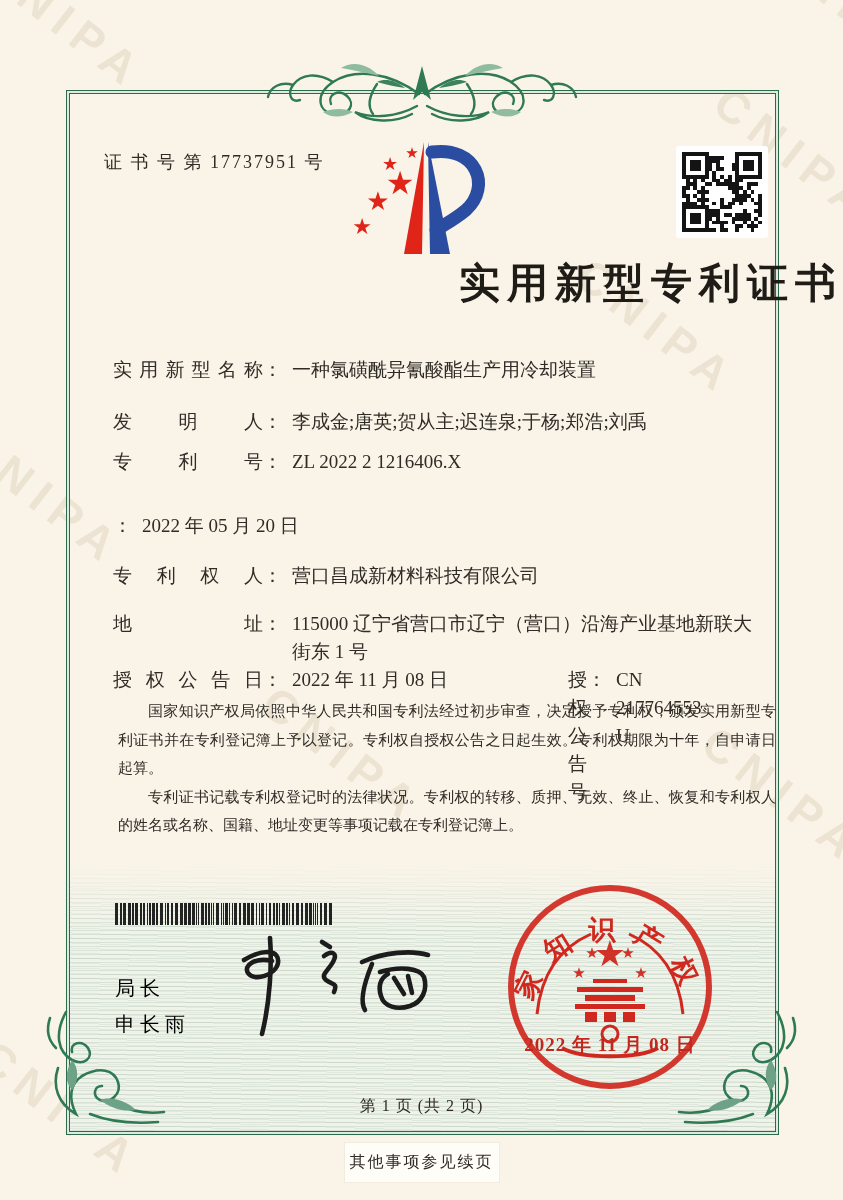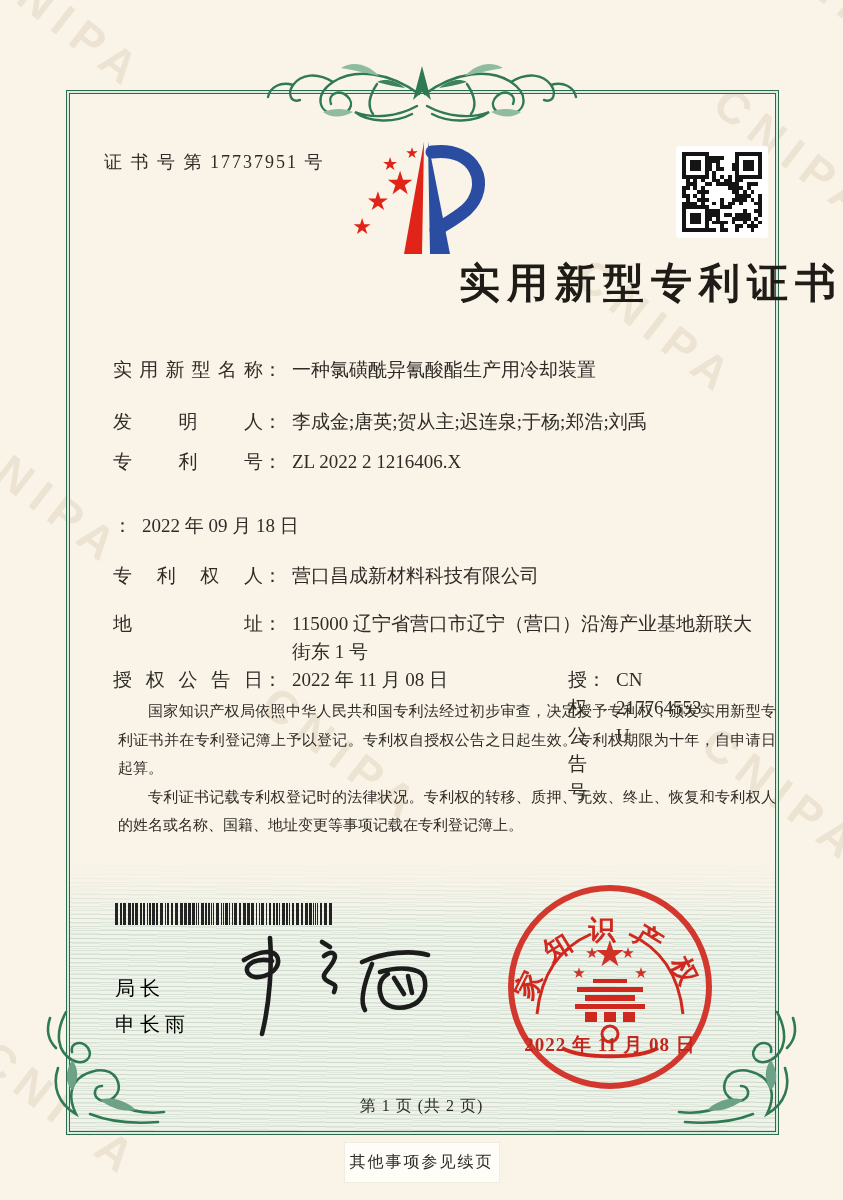--- a/index.html
+++ b/index.html
@@ -398,21 +398,21 @@
     <span class="fcolon">：</span>
   <span class="fvalue">李成金;唐英;贺从主;迟连泉;于杨;郑浩;刘禹</span>
 </div>
 <div class="frow" style="top:448px">
   <span class="flabel">专利号</span>
     <span class="fcolon">：</span>
   <span class="fvalue">ZL 2022 2 1216406.X</span>
 </div>
 <div class="frow" style="top:512px">
     <span class="fcolon">：</span>
-  <span class="fvalue">2022 年 09 月 18 日</span>
+  <span class="fvalue">2022 年 05 月 20 日</span>
 </div>
 <div class="frow" style="top:562px">
   <span class="flabel">专利权人</span>
     <span class="fcolon">：</span>
   <span class="fvalue">营口昌成新材料科技有限公司</span>
 </div>
 <div class="frow" style="top:610px">
   <span class="flabel">地址</span>
     <span class="fcolon">：</span>
   <span class="fvalue">115000 辽宁省营口市辽宁（营口）沿海产业基地新联大街东 1 号</span>

